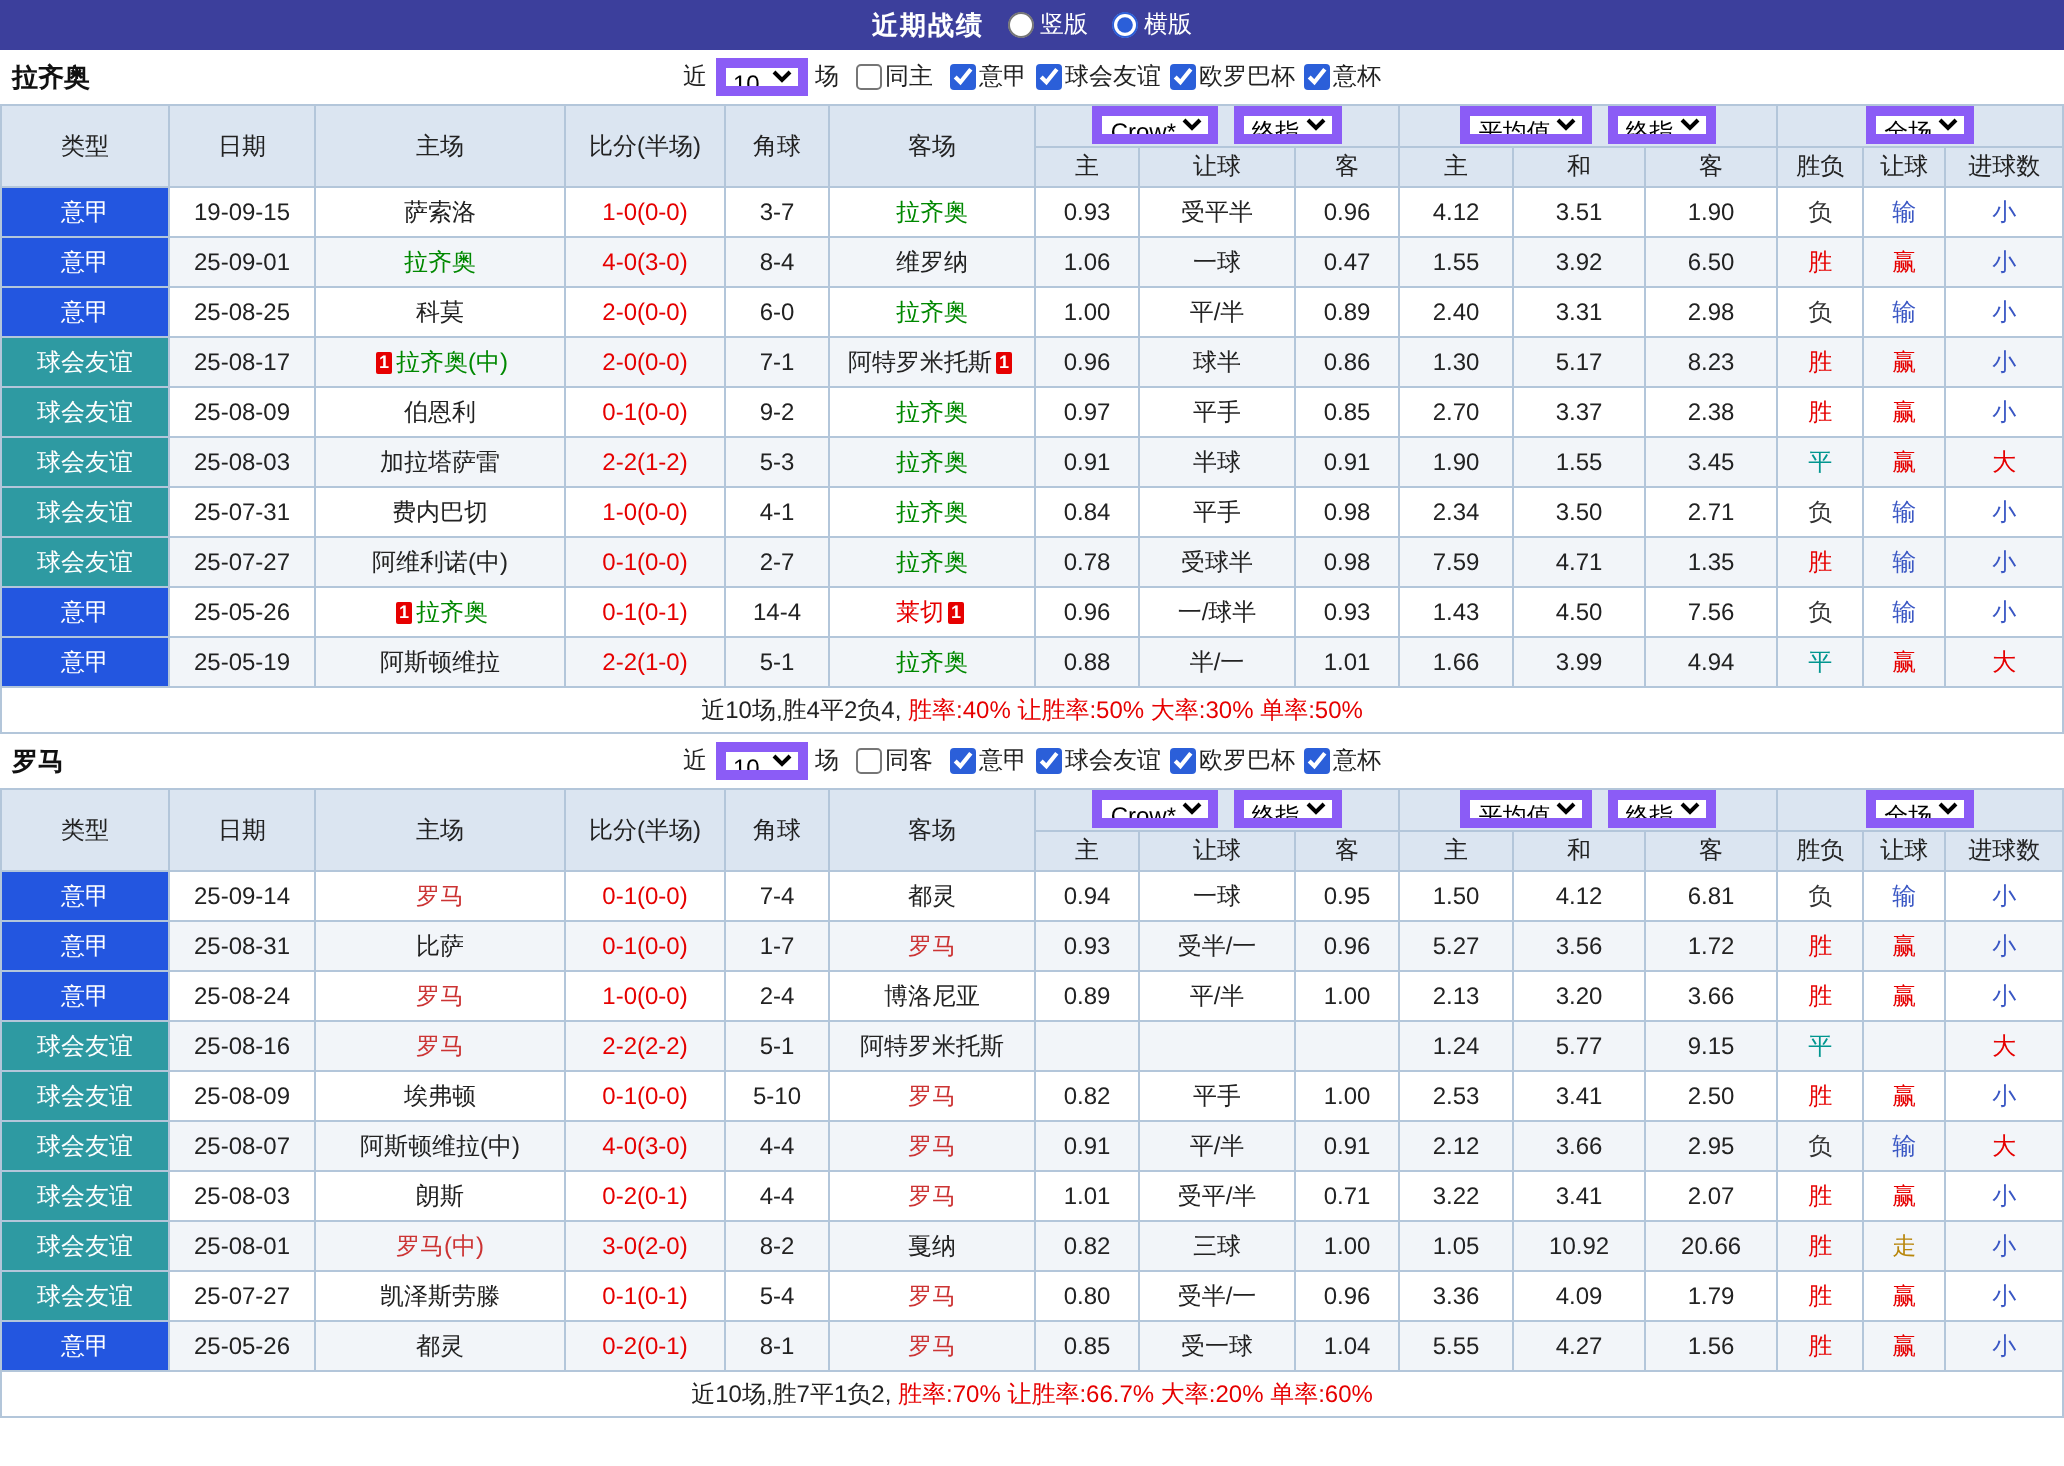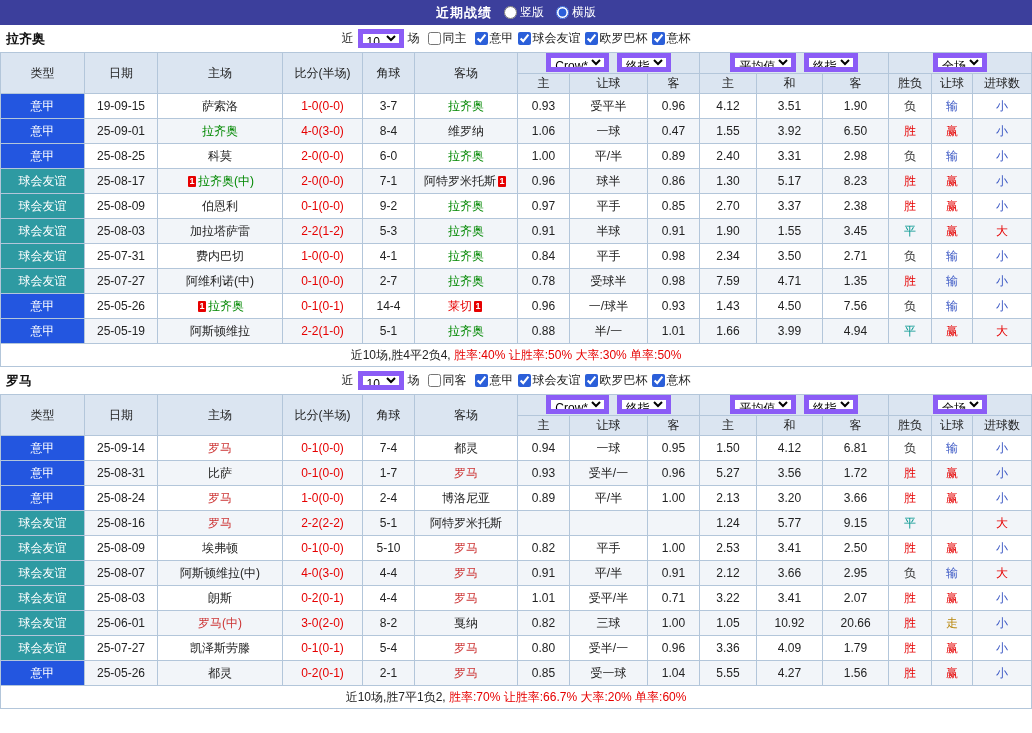--- a/index.html
+++ b/index.html
@@ -551,21 +551,21 @@
             <td>0.71</td>
             <td>3.22</td>
             <td>3.41</td>
             <td>2.07</td>
             <td style="color: rgb(230, 0, 0);">胜</td>
             <td style="color: rgb(230, 0, 0);">赢</td>
             <td style="color: rgb(58, 87, 196);">小</td>
           </tr>
           <tr class="alt">
             <td class="type-cell" style="color: rgb(255, 255, 255); background: rgb(46, 154, 162);">球会友谊</td>
-            <td>25-06-01</td>
+            <td>25-08-01</td>
             <td><span style="color: rgb(204, 51, 51);">罗马(中)</span></td>
             <td style="color: rgb(230, 0, 0); margin-left: 36px;">3-0(2-0)</td>
             <td>8-2</td>
             <td><span>戛纳</span></td>
             <td>0.82</td>
             <td>三球</td>
             <td>1.00</td>
             <td>1.05</td>
             <td>10.92</td>
             <td>20.66</td>
@@ -588,21 +588,21 @@
             <td>1.79</td>
             <td style="color: rgb(230, 0, 0);">胜</td>
             <td style="color: rgb(230, 0, 0);">赢</td>
             <td style="color: rgb(58, 87, 196);">小</td>
           </tr>
           <tr class="alt">
             <td class="type-cell" style="color: rgb(255, 255, 255); background: rgb(35, 86, 224);">意甲</td>
             <td>25-05-26</td>
             <td><span>都灵</span></td>
             <td style="color: rgb(230, 0, 0);">0-2(0-1)</td>
-            <td>2-1</td>
+            <td>8-1</td>
             <td><span style="color: rgb(204, 51, 51);">罗马</span></td>
             <td>0.85</td>
             <td>受一球</td>
             <td>1.04</td>
             <td>5.55</td>
             <td>4.27</td>
             <td>1.56</td>
             <td style="color: rgb(230, 0, 0);">胜</td>
             <td style="color: rgb(230, 0, 0);">赢</td>
             <td style="color: rgb(58, 87, 196);">小</td>

